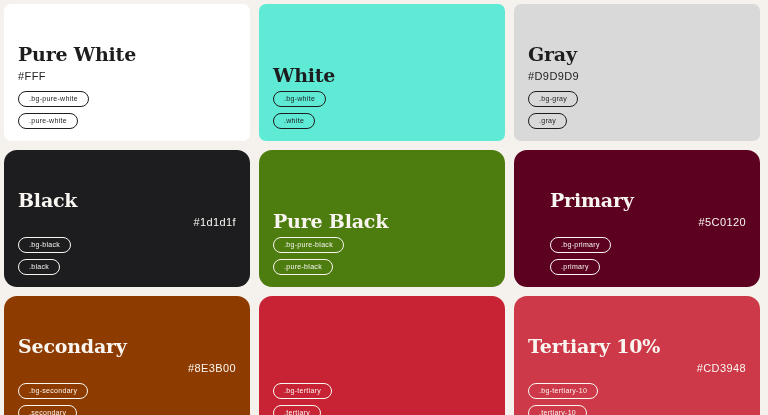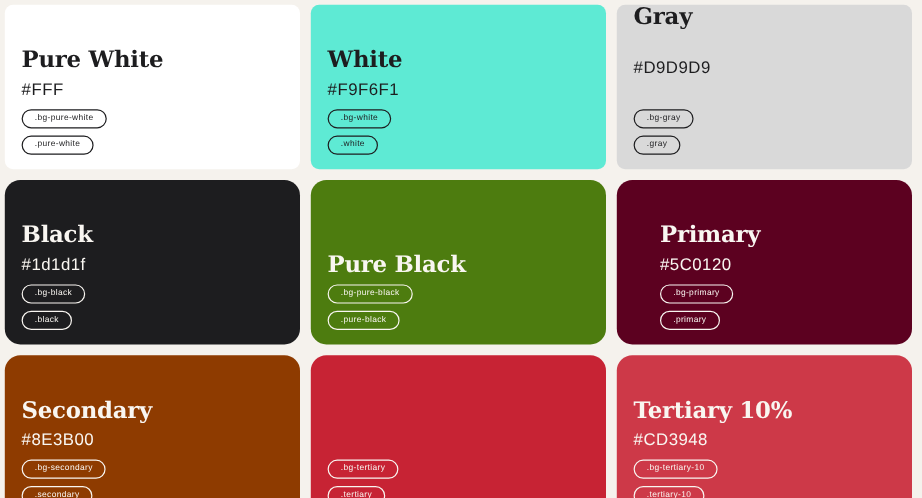--- a/index.html
+++ b/index.html
@@ -37,21 +37,21 @@
   .swatch-name {
     font-family: "DejaVu Serif", "Liberation Serif", serif;
     font-weight: bold;
     font-size: 19px;
     line-height: 1.1;
     letter-spacing: -0.2px;
     margin: 0 0 5px 0;
   }
   .swatch-hex {
     font-family: "Liberation Sans", sans-serif;
-    font-size: 14px;
+    font-size: 11px;
     letter-spacing: 0.4px;
     margin: 0 0 9px 0;
     font-weight: normal;
   }
   .class-list {
     display: flex;
     flex-direction: column;
     gap: 6px;
     align-items: flex-start;
   }
@@ -62,43 +62,42 @@
     padding: 3px 10px 4px 10px;
     font-size: 7px;
     letter-spacing: 0.3px;
     line-height: 1;
     white-space: nowrap;
     font-family: "Liberation Sans", sans-serif;
   }
   .light-text { color: #1d1d1f; }
   .light-text .swatch-hex { color: #1d1d1f; }
   .dark-text { color: #F9F6F1; border-radius: 13px; }
-  .dark-text .swatch-hex { color: #F9F6F1; }
+  .dark-text .swatch-hex { color: #F9F6F1; text-align: right; }
 </style>
 </head>
 <body style="background: rgb(245, 242, 237);">
 
 <div class="palette-grid" id="grid">
     <div class="swatch-card light-text" style="background: rgb(255, 255, 255);">
       <div class="swatch-name">Pure White</div>
       <div class="swatch-hex">#FFF</div>
       <div class="class-list">
         <span class="class-pill">.bg-pure-white</span>
         <span class="class-pill">.pure-white</span>
       </div>
     </div>
     <div class="swatch-card light-text" style="background: #5eead4;">
       <div class="swatch-name">White</div>
-      <div class="swatch-hex">#F9F6F1</div>
       <div class="class-list">
         <span class="class-pill">.bg-white</span>
         <span class="class-pill">.white</span>
       </div>
     </div>
-    <div class="swatch-card light-text" style="background: rgb(217, 217, 217); justify-content: space-between;">
+    <div class="swatch-card light-text" style="background: rgb(217, 217, 217);">
       <div class="swatch-name">Gray</div>
       <div class="swatch-hex">#D9D9D9</div>
       <div class="class-list">
         <span class="class-pill">.bg-gray</span>
         <span class="class-pill">.gray</span>
       </div>
     </div>
     <div class="swatch-card dark-text" style="background: rgb(29, 29, 31);">
       <div class="swatch-name">Black</div>
       <div class="swatch-hex">#1d1d1f</div>

